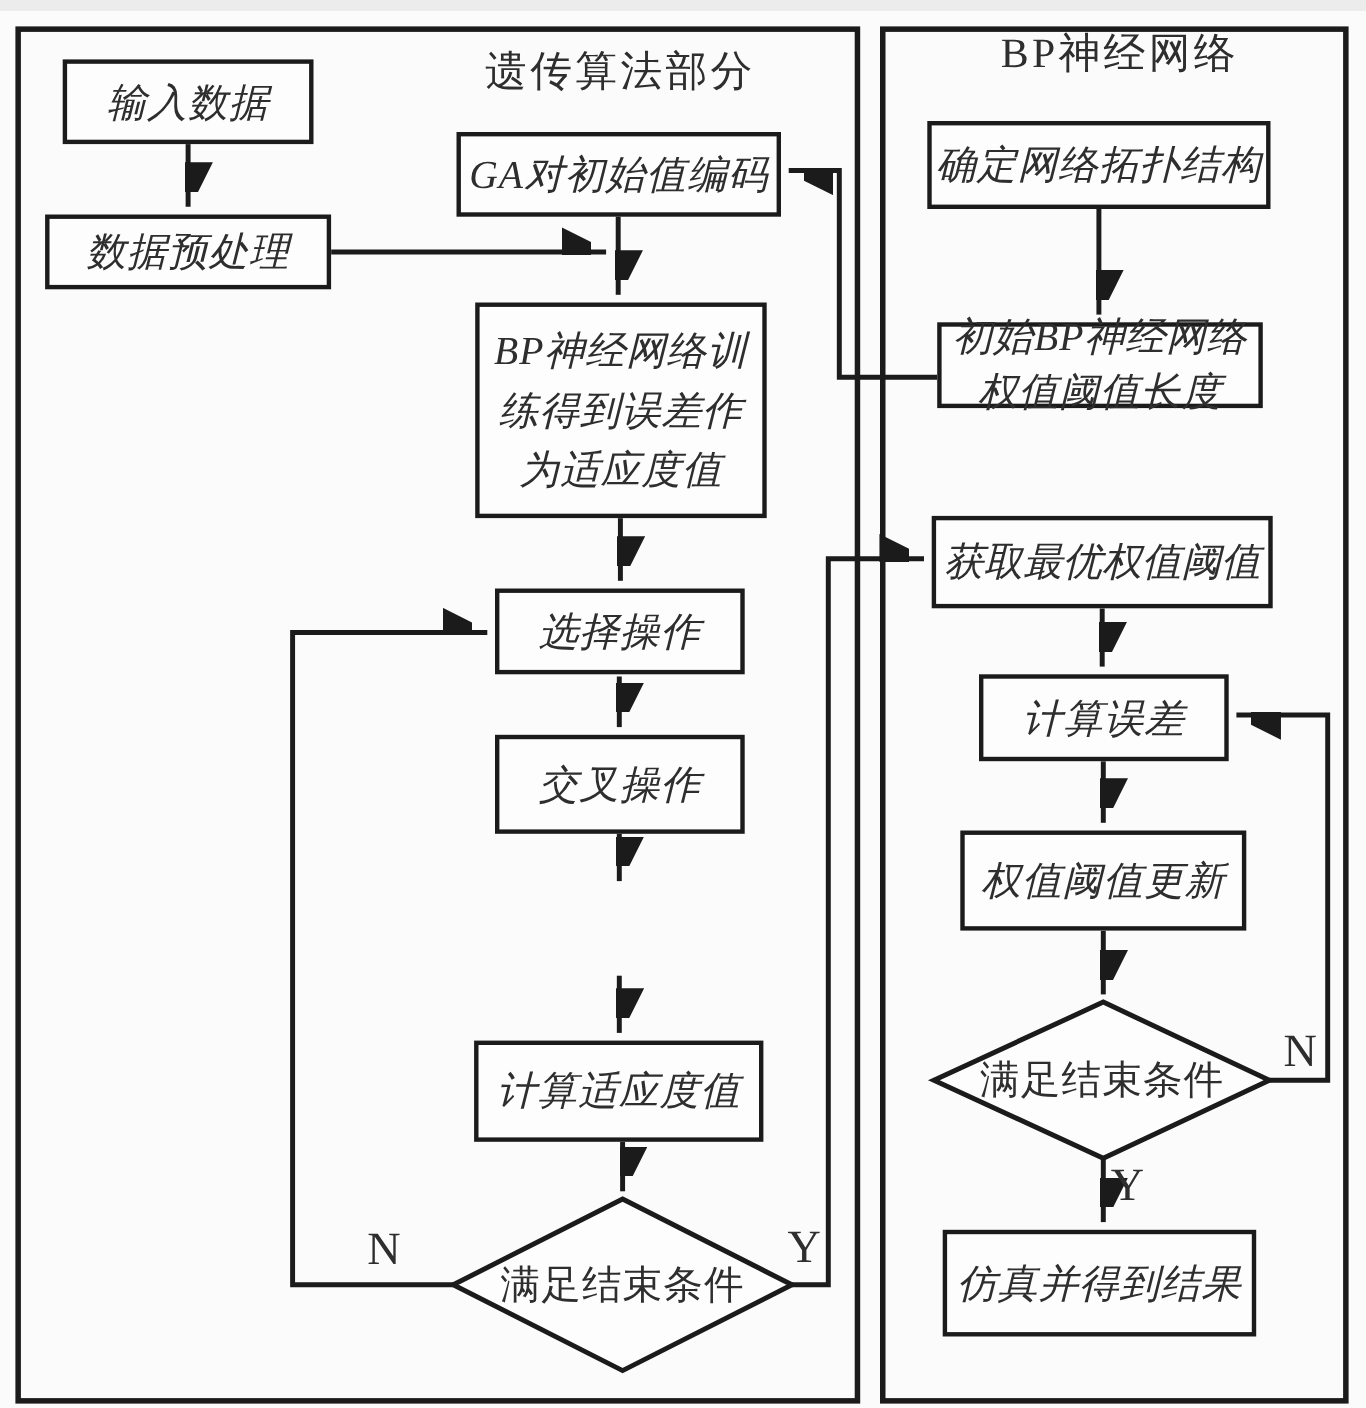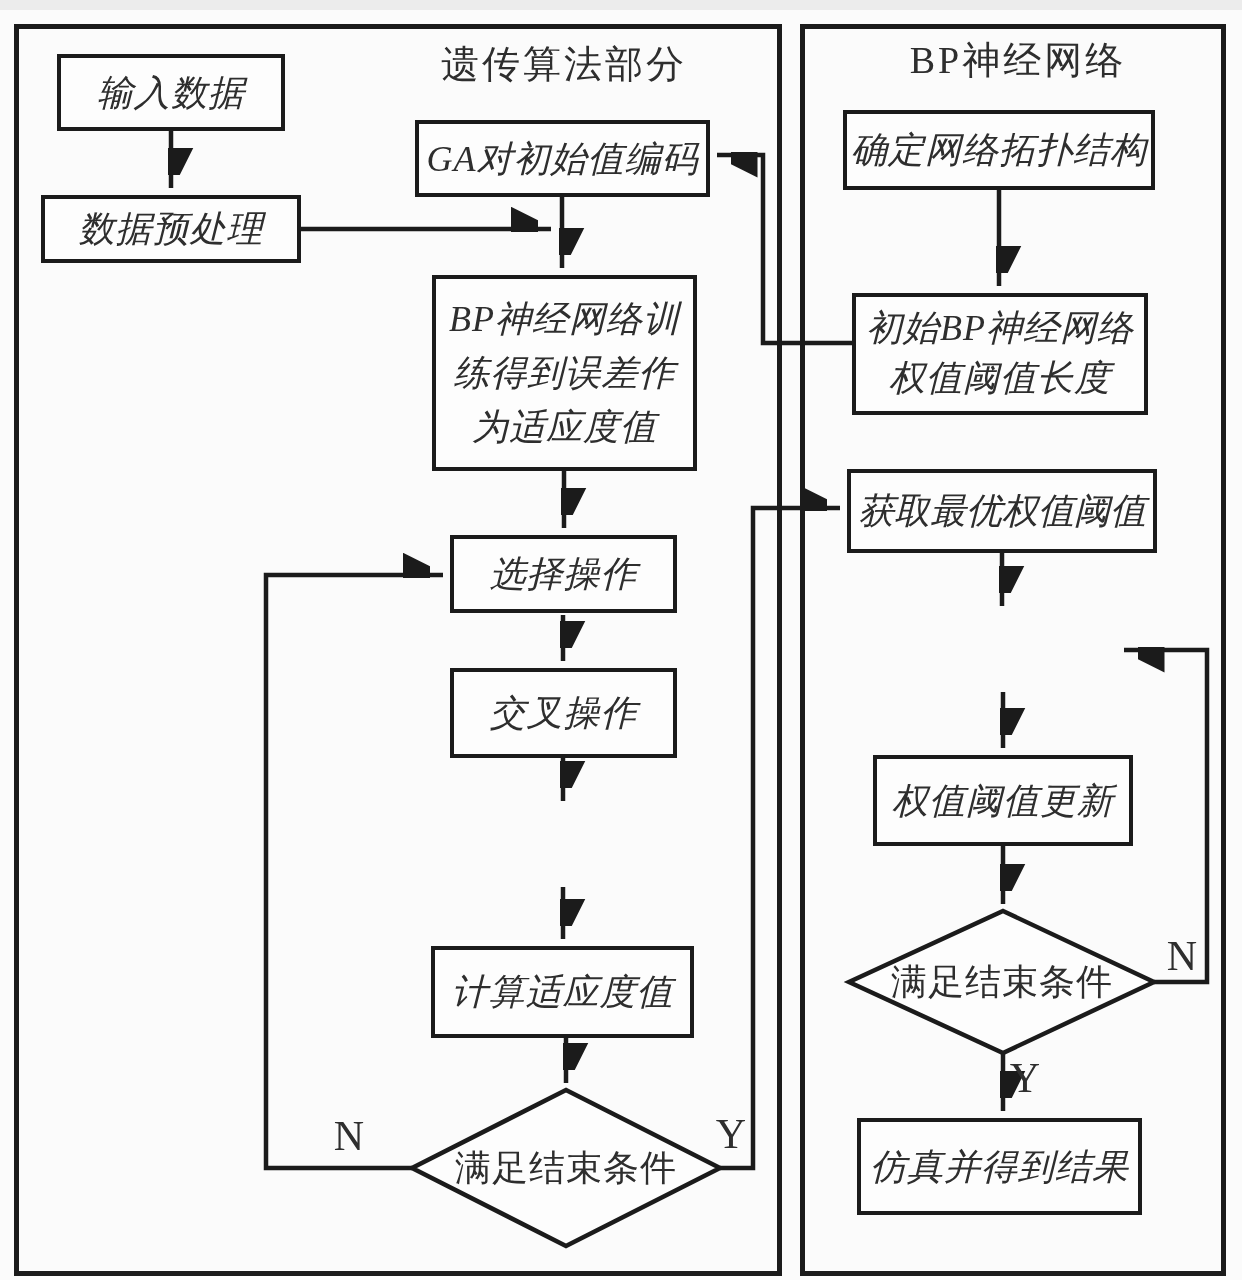--- a/index.html
+++ b/index.html
@@ -114,38 +114,39 @@
 
       <polygon points="566,1080 720,1158 566,1236 412,1158" fill="#fdfdfd"></polygon>
       <polygon points="1003,901 1154,972 1003,1043 849,972" fill="#fdfdfd"></polygon>
     </g>
   </svg>
 
   <div class="panel" style="left:14px;top:14px;width:768px;height:1252px"></div>
   <div class="panel" style="left:800px;top:14px;width:426px;height:1252px"></div>
 
   <div class="panel-title" style="left:404px;top:31px;width:320px;height:46px">遗传算法部分</div>
-  <div class="panel-title" style="left:858px;top:27px;width:320px;height:46px">BP神经网络</div>
+  <div class="panel-title" style="left:858px;top:15px;width:320px;height:46px">BP神经网络</div>
 
   <div class="box" style="left:57px;top:44px;width:228px;height:77px">输入数据</div>
   <div class="box" style="left:415px;top:110px;width:295px;height:77px">GA对初始值编码</div>
   <div class="box" style="left:41px;top:185px;width:260px;height:68px">数据预处理</div>
   <div class="box" style="left:432px;top:265px;width:265px;height:196px">BP神经网络训
 练得到误差作
 为适应度值</div>
   <div class="box" style="left:450px;top:525px;width:227px;height:78px">选择操作</div>
   <div class="box" style="left:450px;top:658px;width:227px;height:90px">交叉操作</div>
   <div class="box" style="left:431px;top:936px;width:263px;height:92px">计算适应度值</div>
   <div class="diamond-label" style="left:431px;top:1136px;width:270px;height:44px">满足结束条件</div>
   <div class="branch-label" style="left:324px;top:1104px;width:50px;height:44px">N</div>
   <div class="branch-label" style="left:706px;top:1102px;width:50px;height:44px">Y</div>
 
   <div class="box" style="left:843px;top:100px;width:312px;height:80px">确定网络拓扑结构</div>
-  <div class="box" style="left:852px;top:283px;width:296px;height:122px;line-height:1.38">初始BP神经网络
+  <div class="box" style="left:852px;top:283px;width:296px;height:78px;line-height:1.38">初始BP神经网络
 权值阈值长度</div>
   <div class="box" style="left:847px;top:459px;width:310px;height:84px;letter-spacing:0">获取最优权值阈值</div>
+  <div class="box" style="left:890px;top:603px;width:227px;height:79px">计算误差</div>
   <div class="box" style="left:873px;top:745px;width:260px;height:91px">权值阈值更新</div>
   <div class="diamond-label" style="left:866px;top:950px;width:272px;height:44px">满足结束条件</div>
   <div class="box" style="left:857px;top:1108px;width:285px;height:97px">仿真并得到结果</div>
   <div class="branch-label" style="left:1157px;top:924px;width:50px;height:44px">N</div>
   <div class="branch-label" style="left:1000px;top:1046px;width:50px;height:44px">Y</div>
 
 </div>
 
 </body></html>

